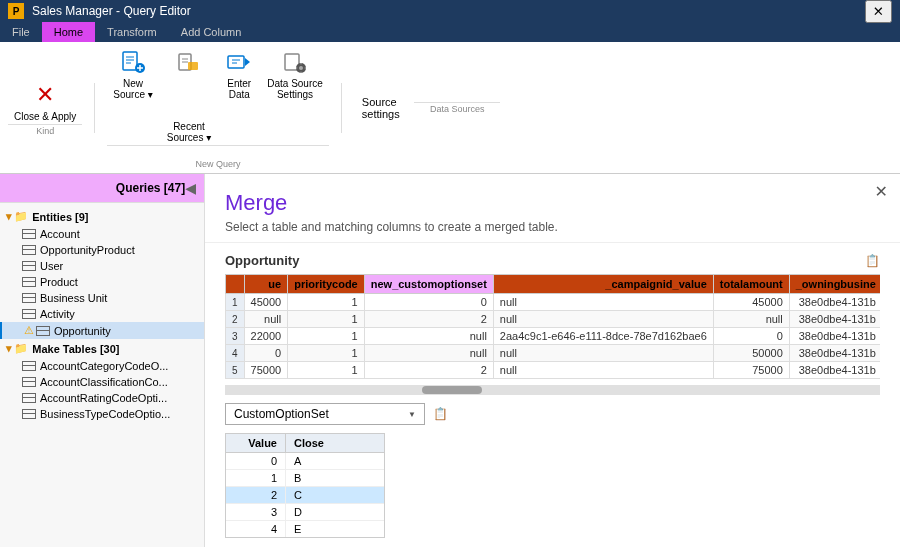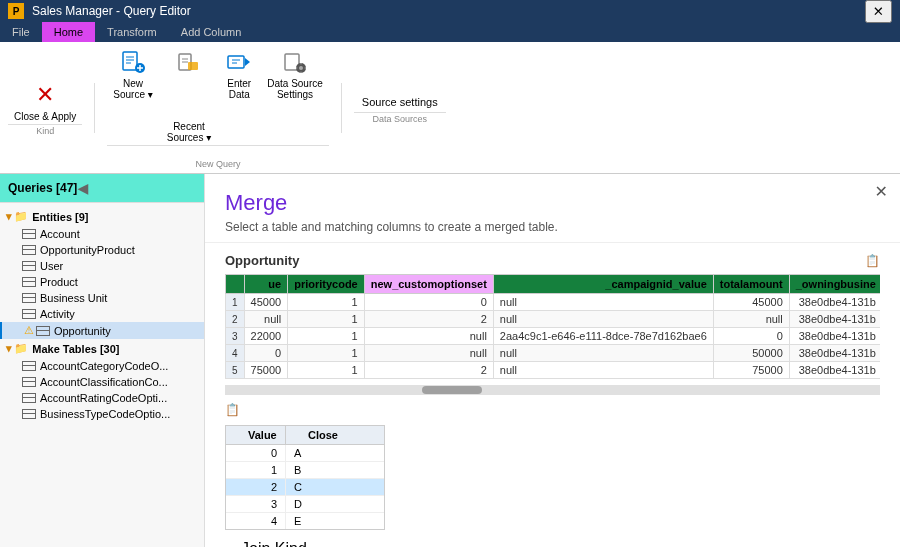--- a/index.html
+++ b/index.html
@@ -19,21 +19,21 @@
     .title-bar { display: flex; align-items: center; background: #1e3a5f; color: #fff; padding: 2px 8px; font-size: 12px; height: 22px; }
     .title-bar .app-icon { margin-right: 8px; background: #f0a500; width: 16px; height: 16px; display: flex; align-items: center; justify-content: center; font-weight: bold; font-size: 10px; color: #000; }
     .title-bar .title-text { flex: 1; }
     .title-bar .close-x { cursor: pointer; padding: 2px 6px; }
 
     
     .main-layout { display: flex; height: calc(547px - 100px); }
 
     
     .sidebar { width: 205px; background: #f7f7f7; border-right: 1px solid #ddd; display: flex; flex-direction: column; }
-    .sidebar-header { background: #5eead4; padding: 6px 8px; border-bottom: 1px solid #ddd; display: flex; justify-content: flex-start; align-items: center; }
+    .sidebar-header { background: #f0abfc; padding: 6px 8px; border-bottom: 1px solid #ddd; display: flex; justify-content: flex-end; align-items: center; }
     .sidebar-title { font-weight: bold; font-size: 12px; }
     .sidebar-collapse { cursor: pointer; font-size: 14px; color: #666; }
     .sidebar-tree { overflow-y: auto; flex: 1; padding: 4px 0; }
     .tree-group { }
     .tree-group-header { display: flex; align-items: center; padding: 3px 6px; cursor: pointer; font-size: 11px; font-weight: 600; }
     .folder-icon { margin-right: 4px; }
     .folder-orange { color: #d4860a; }
     .tree-item { display: flex; align-items: center; padding: 2px 6px 2px 22px; cursor: pointer; font-size: 11px; }
     .tree-item.active { background: #cce0f5; border-left: 2px solid #0078d4; }
     .table-icon { width: 14px; height: 10px; border: 1px solid #666; margin-right: 4px; display: inline-block; position: relative; }
@@ -45,37 +45,37 @@
     .merge-header { padding: 16px 20px 8px; border-bottom: 1px solid #eee; }
     .merge-title { font-size: 22px; font-weight: 300; color: #6d28d9; margin-bottom: 4px; }
     .merge-subtitle { font-size: 12px; color: #555; }
     .merge-body { padding: 10px 20px; overflow-y: auto; flex: 1; }
     .section-header { display: flex; align-items: center; justify-content: space-between; margin-bottom: 6px; }
     .section-label { font-size: 13px; font-weight: 600; color: #333; }
     .copy-icon { cursor: pointer; color: #666; }
 
     
     .data-table { width: 100%; border-collapse: collapse; font-size: 11px; margin-bottom: 6px; }
-    .data-table th { background: #15803d; border: 1px solid #ccc; padding: 3px 6px; font-weight: 600; text-align: right; white-space: nowrap; }
+    .data-table th { background: #c2410c; border: 1px solid #ccc; padding: 3px 6px; font-weight: 600; text-align: right; white-space: nowrap; }
     .data-table th:first-child { text-align: left; }
     .data-table td { border: 1px solid #ddd; padding: 2px 6px; text-align: right; color: #333; white-space: nowrap; }
     .data-table td.left { text-align: left; }
     .data-table tr:nth-child(even) { background: #f9f9f9; }
     .scroll-bar-h { height: 10px; background: #e0e0e0; margin-bottom: 8px; position: relative; display: flex; align-items: center; }
     .scroll-thumb { width: 60px; height: 8px; background: #a0a0a0; border-radius: 4px; position: absolute; left: 30%; }
 
     
     .dropdown-row { display: flex; align-items: center; gap: 8px; margin-bottom: 8px; }
     .dropdown-select { border: 1px solid #aaa; padding: 3px 8px; font-size: 12px; background: #fff; width: 200px; cursor: pointer; display: flex; justify-content: space-between; align-items: center; }
     .dropdown-arrow { font-size: 8px; color: #555; }
 
     
     .option-table { border: 1px solid #ccc; font-size: 11px; }
     .option-table-header { display: flex; background: #e8eef5; border-bottom: 1px solid #ccc; }
-    .option-table-header div { padding: 3px 22px; font-weight: 600; border-right: 1px solid #ccc; }
+    .option-table-header div { padding: 3px 8px; font-weight: 600; border-right: 1px solid #ccc; }
     .option-table-header div:last-child { border-right: none; }
     .option-row { display: flex; border-bottom: 1px solid #eee; }
     .option-row:last-child { border-bottom: none; }
     .option-row div { padding: 2px 8px; border-right: 1px solid #eee; }
     .option-row div:last-child { border-right: none; }
     .option-row.selected { background: #cce8ff; }
     .col-value { width: 60px; text-align: right; }
     .col-option { flex: 1; }
 
     
@@ -174,21 +174,21 @@
                 <circle cx="20" cy="20" r="2" fill="#aaa"></circle>
               </svg>
           </div>
           <span style="font-size:10px;">Data Source<br>Settings</span>
         </button>
       </div>
       <div style="font-size:9px;color:#888;border-top:1px solid #ddd;width:100%;text-align:center;padding-top:13px;">New Query</div>
     </div>
     <div class="ribbon-separator"></div>
 
-    <div style="display:flex;flex-direction:column;align-items:center;">
+    <div style="display:flex;align-items:center;">
       <div style="font-size:11px;padding:4px 8px;">Source settings</div>
       <div style="font-size:9px;color:#888;border-top:1px solid #ddd;width:100%;text-align:center;padding-top:1px;">Data Sources</div>
     </div>
   </div>
 </div>
 
 <div class="main-layout">
 
   <div class="sidebar">
     <div class="sidebar-header">
@@ -331,20 +331,24 @@
       <td>38e0dbe4-131b</td>
     </tr>
             </tbody>
         </table>
       </div>
       <div class="scroll-bar-h">
         <div class="scroll-thumb"></div>
       </div>
 
       <div class="dropdown-row">
+        <div class="dropdown-select">
+          <span>CustomOptionSet</span>
+          <span class="dropdown-arrow">▼</span>
+        </div>
         <span class="copy-icon">📋</span>
       </div>
 
       <div class="option-table" style="width:160px;">
         <div class="option-table-header">
           <div class="col-value">Value</div>
           <div class="col-option">Close</div>
         </div>
         <div id="option-rows">
             <div class="option-row">

